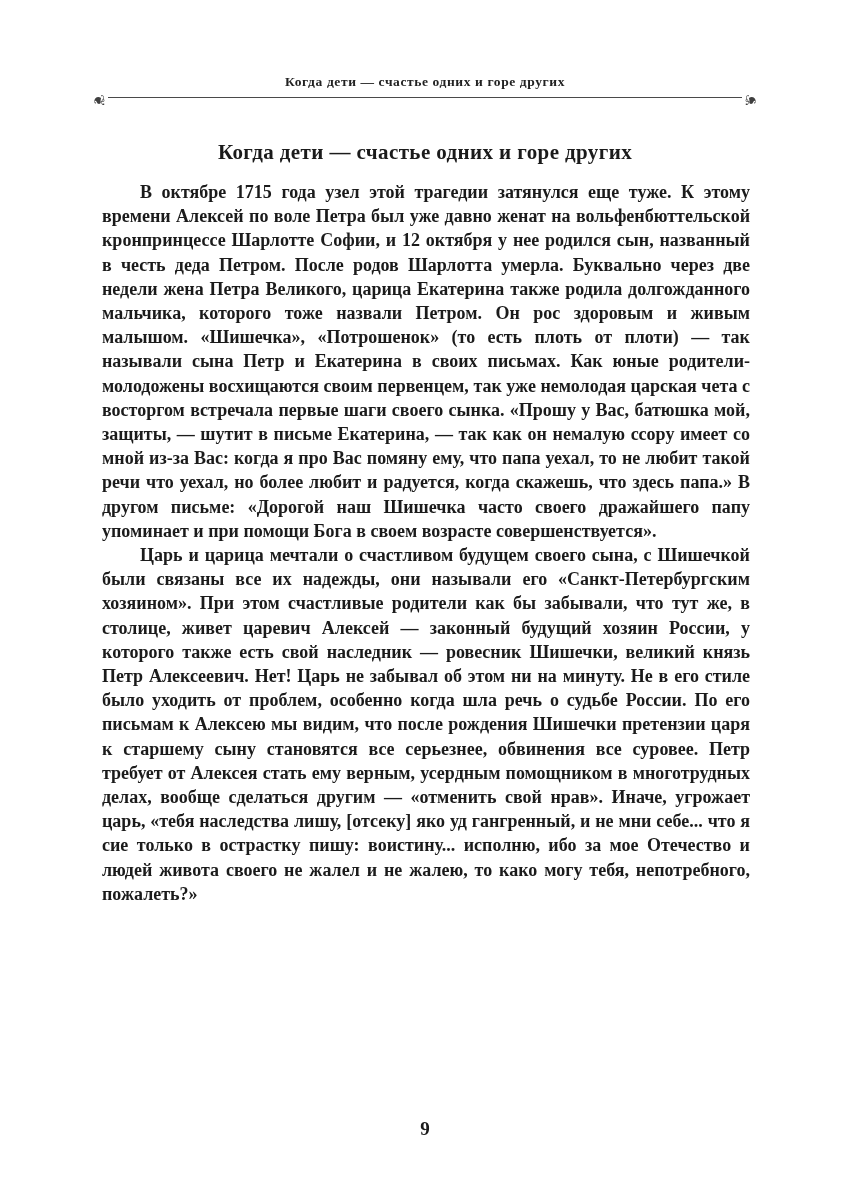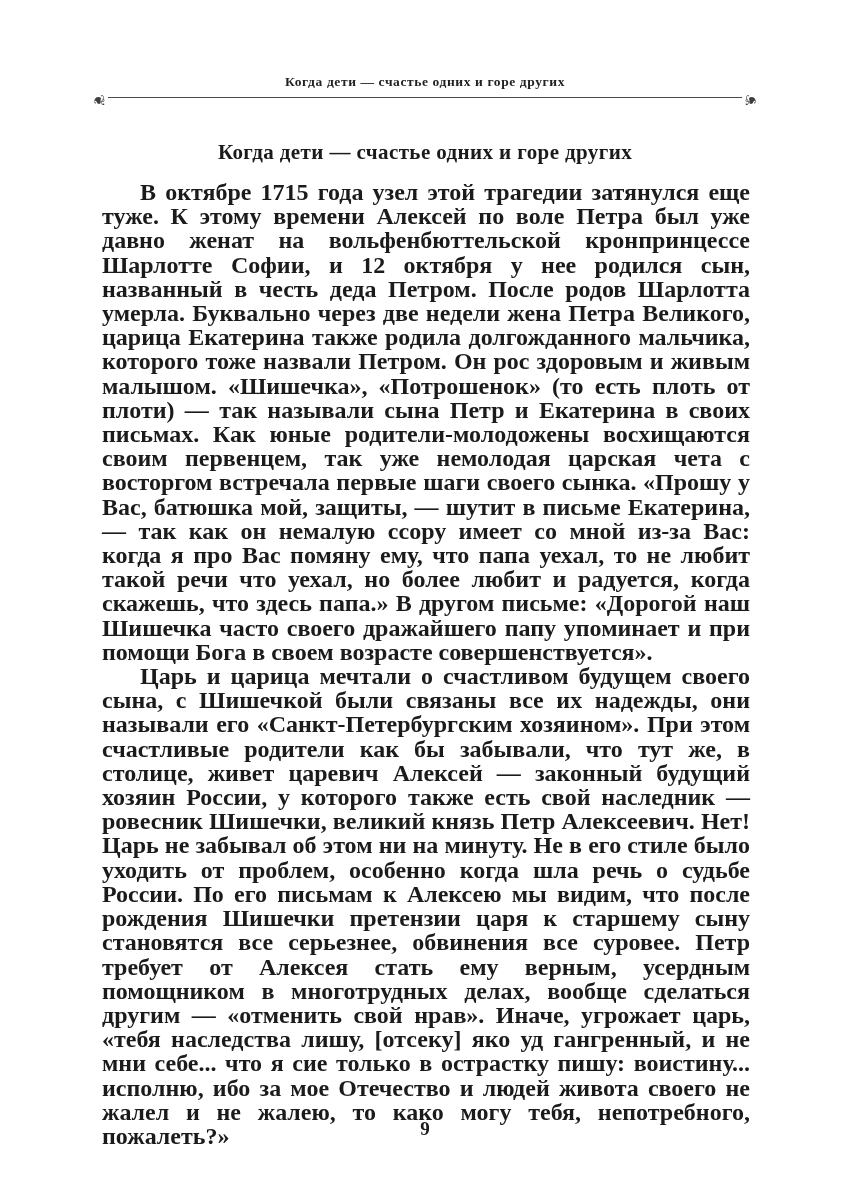--- a/index.html
+++ b/index.html
@@ -66,21 +66,21 @@
     letter-spacing: 0.4px;
     color: #1b1b1b;
   }
 
   
   .body-text {
     position: absolute;
     top: 180px;
     left: 102px;
     width: 648px;
-    font-size: 24px;
+    font-size: 18px;
     line-height: 24.2px;
     font-weight: 600;
     text-align: justify;
     color: #1b1b1b;
     hyphens: auto;
     -webkit-hyphens: auto;
   }
   .body-text p {
     margin: 0;
     text-indent: 38px;

